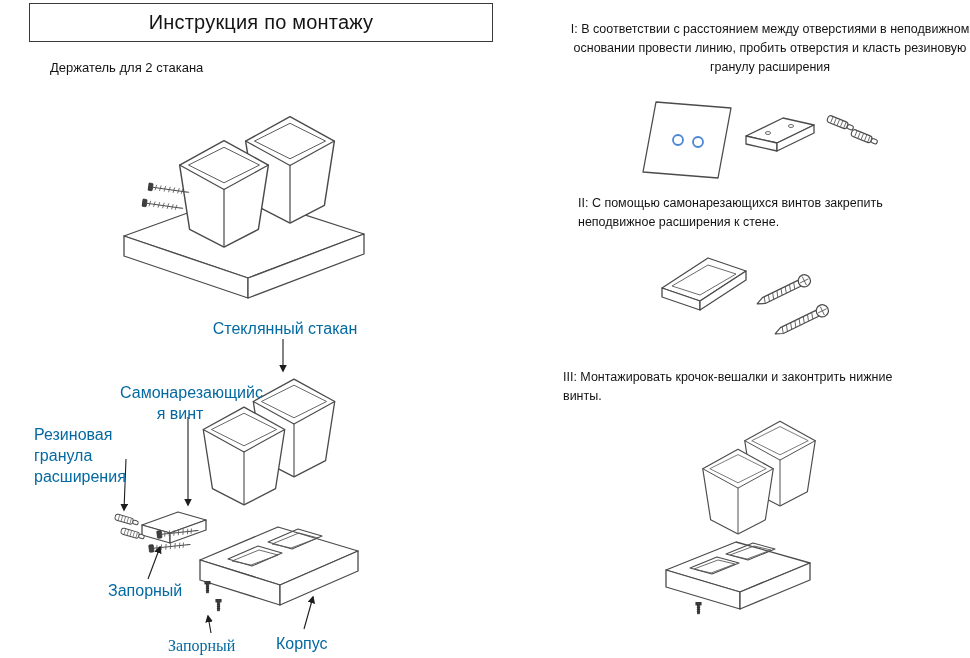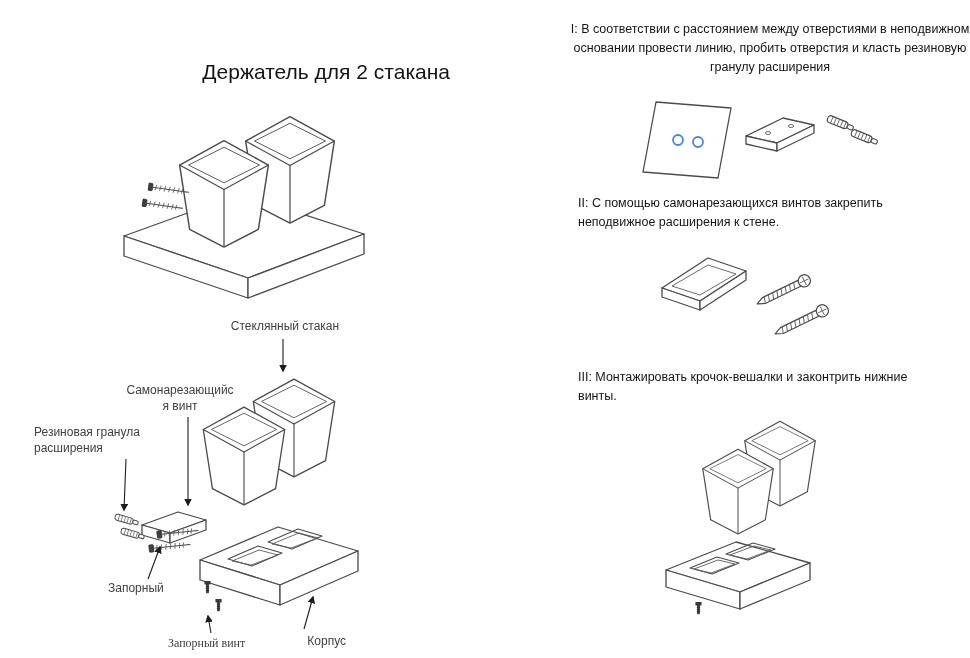--- a/index.html
+++ b/index.html
@@ -1,34 +1,35 @@
 <!DOCTYPE html>
 <html><head>
 <meta charset="utf-8">
 <style>
   html,body{margin:0;padding:0;background:#ffffff;}
   .page{position:relative;width:970px;height:658px;background:#fff;font-family:"Liberation Sans",sans-serif;color:#141414;overflow:hidden;}
   .abs{position:absolute;}
   .title-box{left:29px;top:3px;width:462px;height:37px;border:1px solid #3a3a3a;display:flex;align-items:center;justify-content:center;font-size:20px;letter-spacing:.2px;}
-  .subtitle{left:50px;top:60px;width:400px;text-align:right;font-size:21px;}
-  .lbl{font-size:12px;line-height:1.3;white-space:pre-line;color:#404040;}
+  .subtitle{left:50px;top:60px;width:400px;text-align:left;font-size:13px;}
+  .lbl{font-size:16px;line-height:1.3;white-space:pre-line;color:#0369a1;}
   .center{text-align:center;}
   .step-text{font-size:12.5px;line-height:1.5;color:#141414;}
   .face{fill:#ffffff;stroke:#4b4b4b;stroke-width:1.3;stroke-linejoin:round;}
   .ln{fill:none;stroke:#4b4b4b;stroke-width:1.1;stroke-linejoin:round;stroke-linecap:round;}
   .thin{fill:none;stroke:#5a5a5a;stroke-width:.9;}
   .dark{fill:#3f3f3f;stroke:#2f2f2f;stroke-width:.8;}
   .arrow{stroke:#1d1d1d;stroke-width:1.1;fill:none;}
   .hole{fill:#fff;stroke:#4a86d8;stroke-width:1.8;}
 </style>
 </head>
 <body>
 
 <div class="page">
 
+  <div class="abs title-box">Инструкция по монтажу</div>
   <div class="abs subtitle">Держатель для 2 стакана</div>
 
   <svg class="abs" style="left:112px;top:84px;" width="275" height="228" viewBox="0 0 275 228">
     <defs>
       <symbol id="cup" viewBox="0 0 90 110">
         <path class="face" d="M5,28 L45,6 L85,28 L76,86 L45,102 L14,86 Z"></path>
         <path class="ln" d="M5,28 L45,50 L85,28"></path>
         <path class="thin" d="M13,28 L45,44 L77,28 L45,12 Z"></path>
         <path class="ln" d="M45,50 L45,101"></path>
       </symbol>
@@ -107,21 +108,21 @@
       <line class="arrow" x1="191" y1="320" x2="188" y2="303" marker-end="url(#arr)"></line>
       <line class="arrow" x1="284" y1="316" x2="293" y2="284" marker-end="url(#arr)"></line>
     </svg>
     <div class="abs lbl center" style="left:185px;top:6px;width:160px;">Стеклянный стакан</div>
     <div class="abs lbl center" style="left:100px;top:70px;width:120px;">Самонарезающийс
 я винт</div>
     <div class="abs lbl" style="left:14px;top:112px;width:128px;">Резиновая гранула
 расширения</div>
     <div class="abs lbl" style="left:88px;top:268px;width:80px;">Запорный</div>
     <div class="abs lbl" style="left:148px;top:323px;width:100px;font-family:Liberation Serif, serif;">Запорный винт</div>
-    <div class="abs lbl" style="left:256px;top:321px;width:70px;text-align:right;">Корпус</div>
+    <div class="abs lbl" style="left:256px;top:321px;width:70px;">Корпус</div>
   </div>
 
   <div class="abs step-text center" style="left:568px;top:20px;width:404px;">I: В соответствии с расстоянием между отверстиями в неподвижном основании провести линию, пробить отверстия и класть резиновую гранулу расширения</div>
 
   <svg class="abs" style="left:628px;top:96px;" width="290" height="95" viewBox="0 0 290 95">
     <g>
       <path class="face" d="M28,6 L103,12 L90,82 L15,76 Z"></path>
       <circle class="hole" cx="50" cy="44" r="5"></circle>
       <circle class="hole" cx="70" cy="46" r="5"></circle>
     </g>
@@ -142,21 +143,21 @@
     <g>
       <path class="face" d="M10,48 L56,18 L94,31 L48,61 Z"></path>
       <path class="face" d="M10,48 L48,61 L48,70 L10,57 Z"></path>
       <path class="face" d="M48,61 L94,31 L94,40 L48,70 Z"></path>
       <path class="thin" d="M20,46 L56,25 L84,34 L48,55 Z"></path>
     </g>
     <use href="#screw-big" x="0" y="0" width="66" height="15" transform="translate(100,58) rotate(-26)"></use>
     <use href="#screw-big" x="0" y="0" width="66" height="15" transform="translate(118,88) rotate(-26)"></use>
   </svg>
 
-  <div class="abs step-text" style="left:578px;top:368px;width:330px;">III: Монтажировать крочок-вешалки и законтрить нижние винты.</div>
+  <div class="abs step-text" style="left:563px;top:368px;width:330px;">III: Монтажировать крочок-вешалки и законтрить нижние винты.</div>
 
   <svg class="abs" style="left:642px;top:408px;" width="235" height="245" viewBox="0 0 235 245">
     <use href="#cup" x="98" y="8" width="80" height="97"></use>
     <use href="#cup" x="56" y="36" width="80" height="97"></use>
     <g>
       <path class="face" d="M24,162 L94,134 L168,155 L98,184 Z"></path>
       <path class="face" d="M24,162 L98,184 L98,201 L24,179 Z"></path>
       <path class="face" d="M98,184 L168,155 L168,172 L98,201 Z"></path>
       <path class="ln" d="M48,160 L75,149 L97,155 L70,166 Z"></path>
       <path class="thin" d="M52,161 L76,152 L93,156 L69,165 Z"></path>

